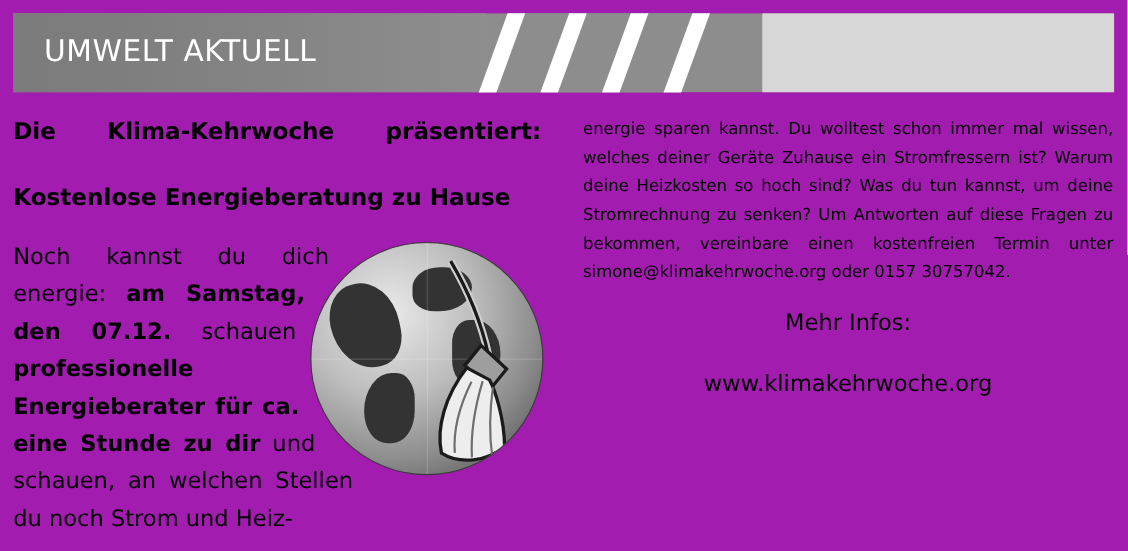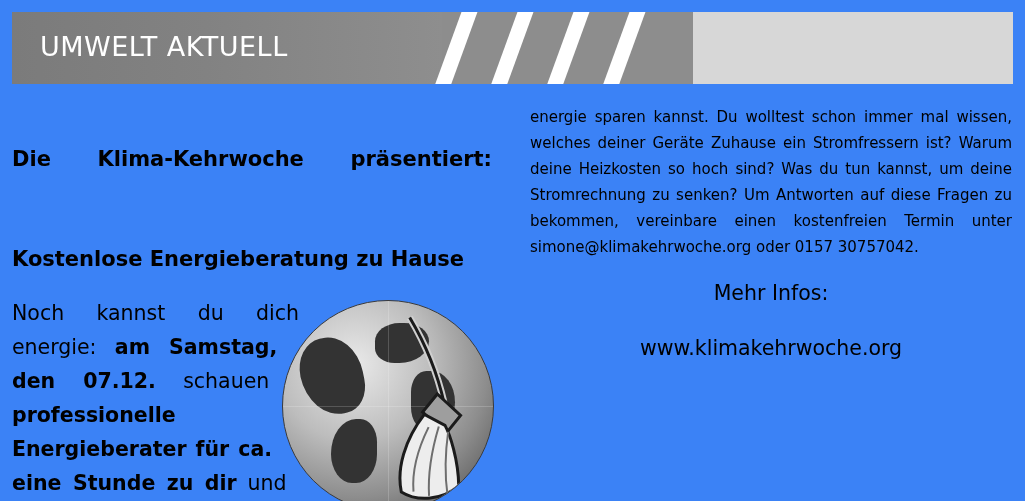--- a/index.html
+++ b/index.html
@@ -11,21 +11,21 @@
     width: 1025px;
     height: 501px;
     font-family: "DejaVu Sans", sans-serif;
     color: #000000;
     overflow: hidden;
   }
   .page {
     position: relative;
     width: 1025px;
     height: 501px;
-    background: #3b82f6;
+    background: #a21caf;
   }
 
   
   .banner {
     position: absolute;
     left: 12px;
     top: 12px;
     width: 1001px;
     height: 72px;
     overflow: hidden;
@@ -99,21 +99,20 @@
   .headline {
     font-size: 21px;
     font-weight: bold;
     line-height: 30px;
     text-align: justify;
     margin: 0 0 22px 0;
   }
   .headline .line {
     display: block;
     text-align: justify;
-    margin-top: 40px;
   }
   .headline .line::after {
     content: "";
     display: inline-block;
     width: 100%;
   }
   .headline .line.last::after { width: 0; }
 
   .body-text {
     font-size: 20.5px;

